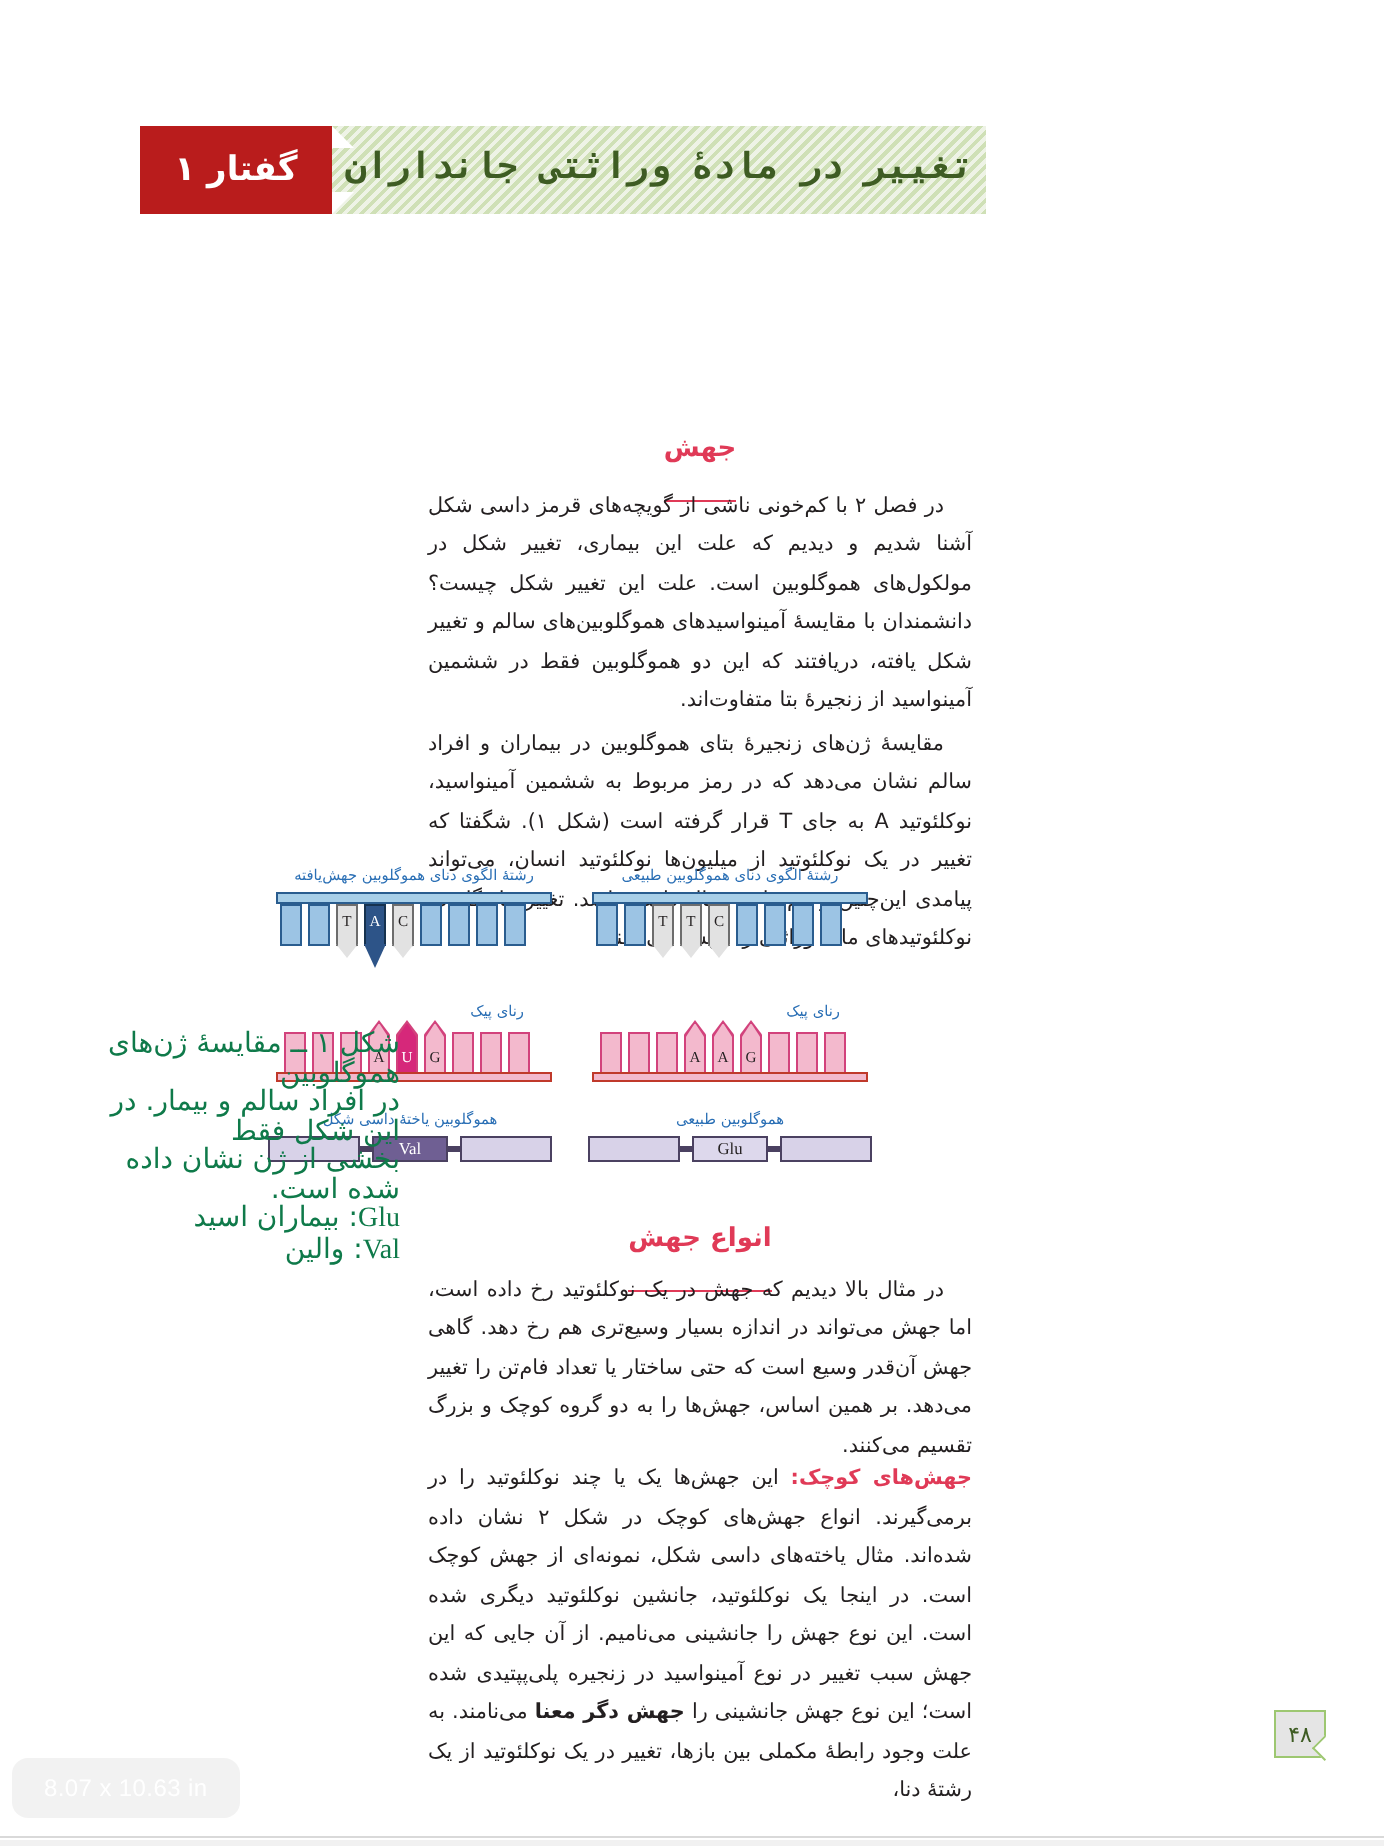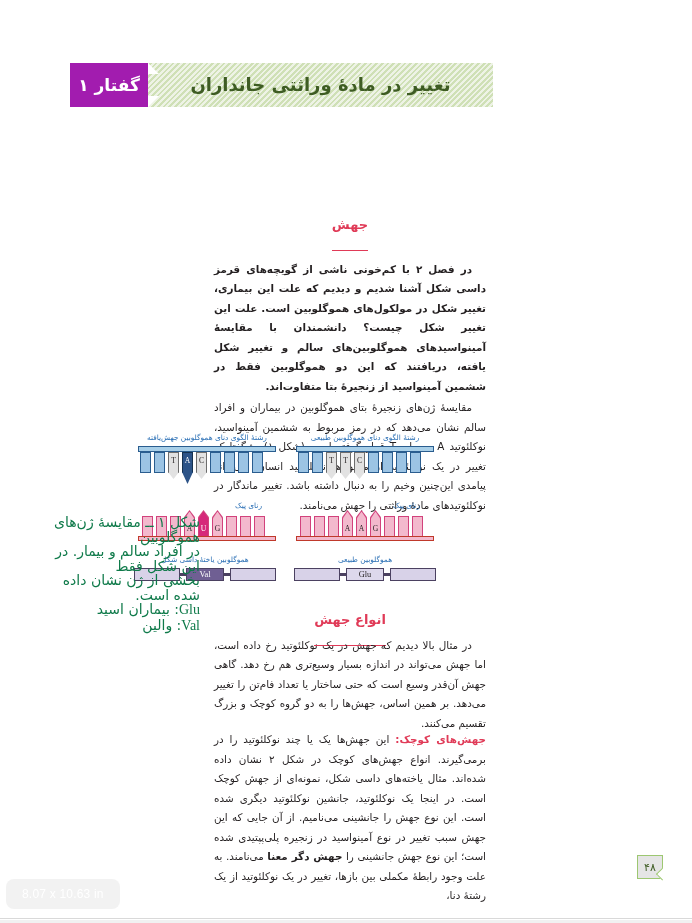--- a/index.html
+++ b/index.html
@@ -27,22 +27,22 @@
     position: absolute;
     top: 63px;
     right: 199px;
     left: 70px;
     height: 44px;
     display: flex;
     flex-direction: row;
     align-items: stretch;
   }
   .banner-chapter {
-    width: 78px;
-    background: #a21caf;
+    width: 96px;
+    background: #b91c1c;
     display: flex;
     align-items: center;
     justify-content: center;
     color: #ffffff;
     font-size: 17px;
     font-weight: bold;
     letter-spacing: .5px;
     flex: none;
   }
   .banner-title {
@@ -59,20 +59,21 @@
     justify-content: center;
     overflow: hidden;
   }
   .banner-title .txt {
     color: #3e5c23;
     font-size: 18px;
     font-weight: bold;
     position: relative;
     z-index: 2;
     padding-bottom: 2px;
+    font-family: Liberation Mono, monospace;
   }
   
   .banner-title:before {
     content: "";
     position: absolute;
     left: -1px; top: -1px;
     border-left: 12px solid #ffffff;
     border-top: 12px solid transparent;
     height: 0; width: 0;
     z-index: 3;
@@ -411,21 +412,21 @@
   <div class="banner">
     <div class="banner-title">
       <span class="txt">تغییر در مادهٔ وراثتی جانداران</span>
     </div>
     <div class="banner-chapter">گفتار ۱</div>
   </div>
 
 
   <div class="col" style="top:215px;">
     <p class="h-red"><span class="u">جهش</span></p>
-    <p class="indent" style="margin-top:24px;font-weight:bold;">در فصل ۲ با کم‌خونی ناشی از گویچه‌های قرمز داسی شکل آشنا شدیم و دیدیم که علت این بیماری، تغییر شکل در مولکول‌های هموگلوبین است. علت این تغییر شکل چیست؟ دانشمندان با مقایسهٔ آمینواسیدهای هموگلوبین‌های سالم و تغییر شکل یافته، دریافتند که این دو هموگلوبین فقط در ششمین آمینواسید از زنجیرهٔ بتا متفاوت‌اند.</p>
+    <p class="indent" style="margin-top:8px;">در فصل ۲ با کم‌خونی ناشی از گویچه‌های قرمز داسی شکل آشنا شدیم و دیدیم که علت این بیماری، تغییر شکل در مولکول‌های هموگلوبین است. علت این تغییر شکل چیست؟ دانشمندان با مقایسهٔ آمینواسیدهای هموگلوبین‌های سالم و تغییر شکل یافته، دریافتند که این دو هموگلوبین فقط در ششمین آمینواسید از زنجیرهٔ بتا متفاوت‌اند.</p>
     <p class="indent" style="margin-top:2px;">مقایسهٔ ژن‌های زنجیرهٔ بتای هموگلوبین در بیماران و افراد سالم نشان می‌دهد که در رمز مربوط به ششمین آمینواسید، نوکلئوتید A به جای T قرار گرفته است (شکل ۱). شگفتا که تغییر در یک نوکلئوتید از میلیون‌ها نوکلئوتید انسان، می‌تواند پیامدی این‌چنین وخیم را به دنبال داشته باشد. تغییر ماندگار در نوکلئوتیدهای مادهٔ وراثتی را جهش می‌نامند.</p>
   </div>
 
   <div class="figure">
 
     <div class="dna-group" style="left:0px;">
       <div class="dna-label">رشتهٔ الگوی دنای هموگلوبین جهش‌یافته</div>
       <div class="dna-bar"></div>
       <div class="teeth">
         <div class="tooth"></div>

